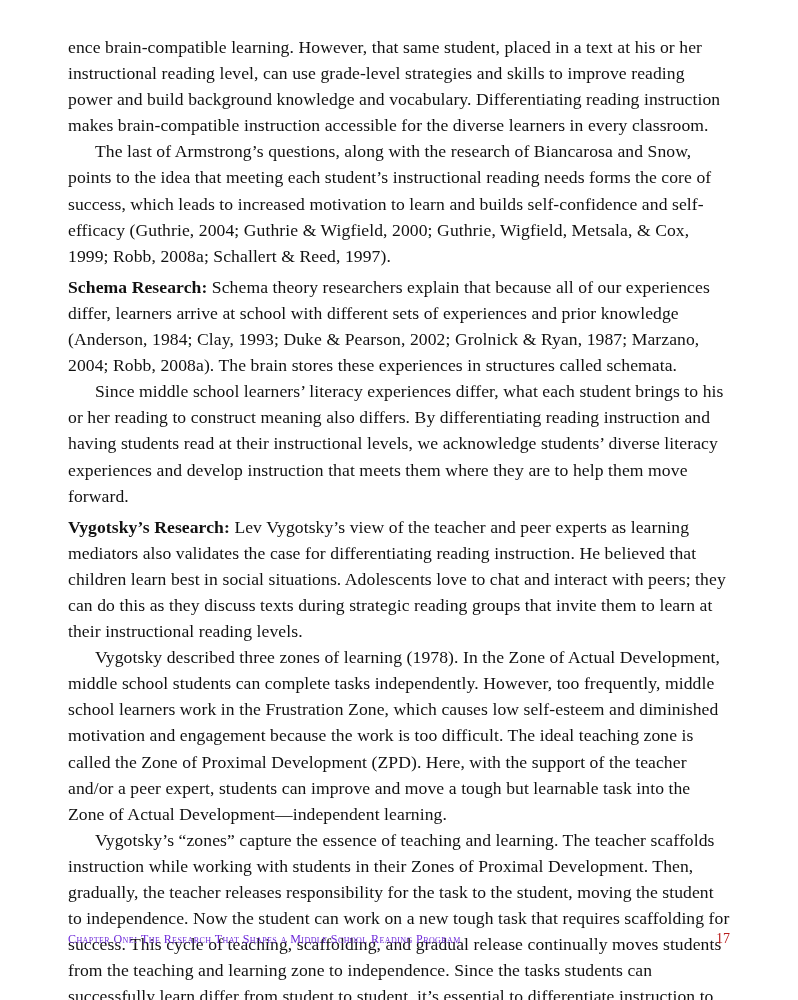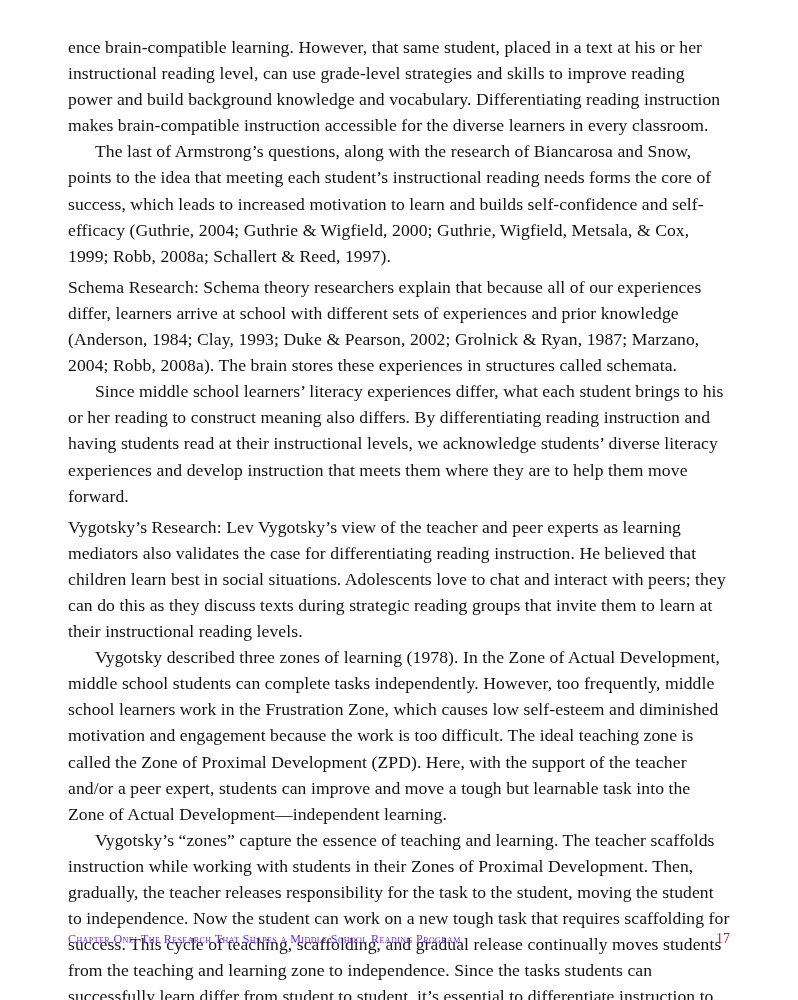--- a/index.html
+++ b/index.html
@@ -39,21 +39,21 @@
   p.indent {
     text-indent: 27px;
   }
   p.gap-small {
     margin-top: 0px;
   }
   p.gap-head {
     margin-top: 5px;
   }
   .lead {
-    font-weight: normal;
+    font-weight: bold;
   }
   .ital {
   }
   .footer {
     position: absolute;
     left: 68px;
     top: 931px;
     width: 662px;
     display: flex;
     align-items: baseline;

